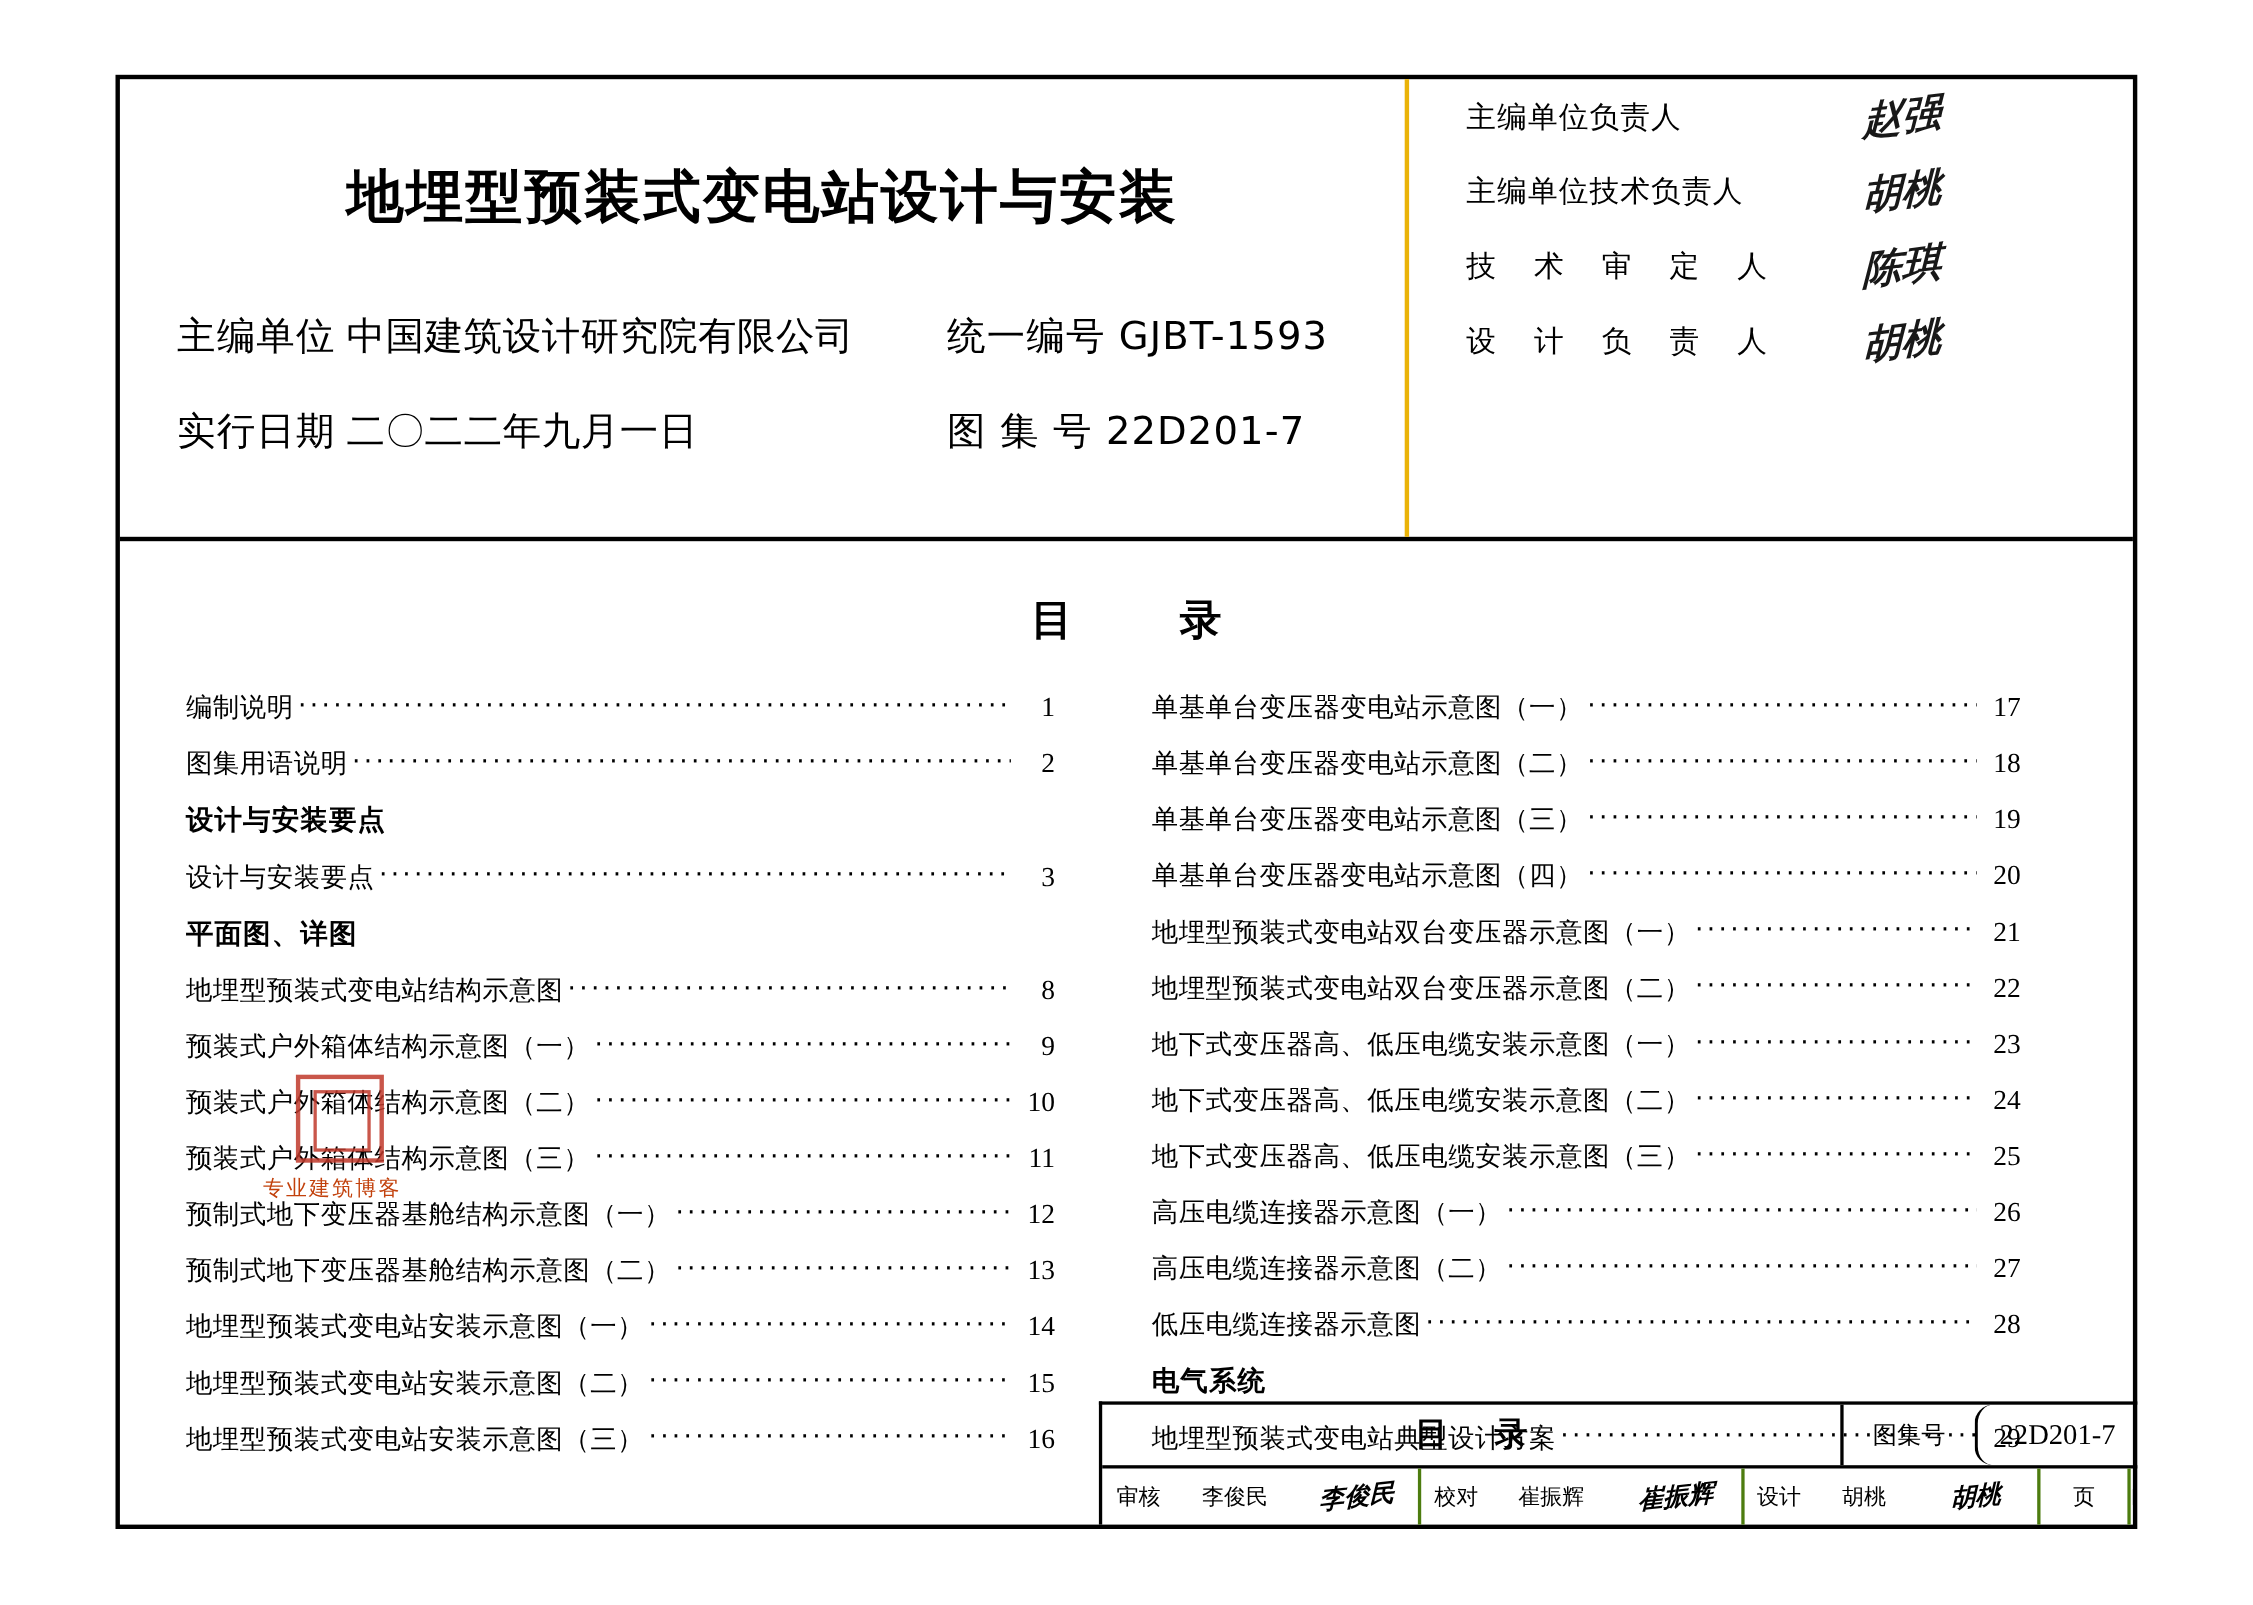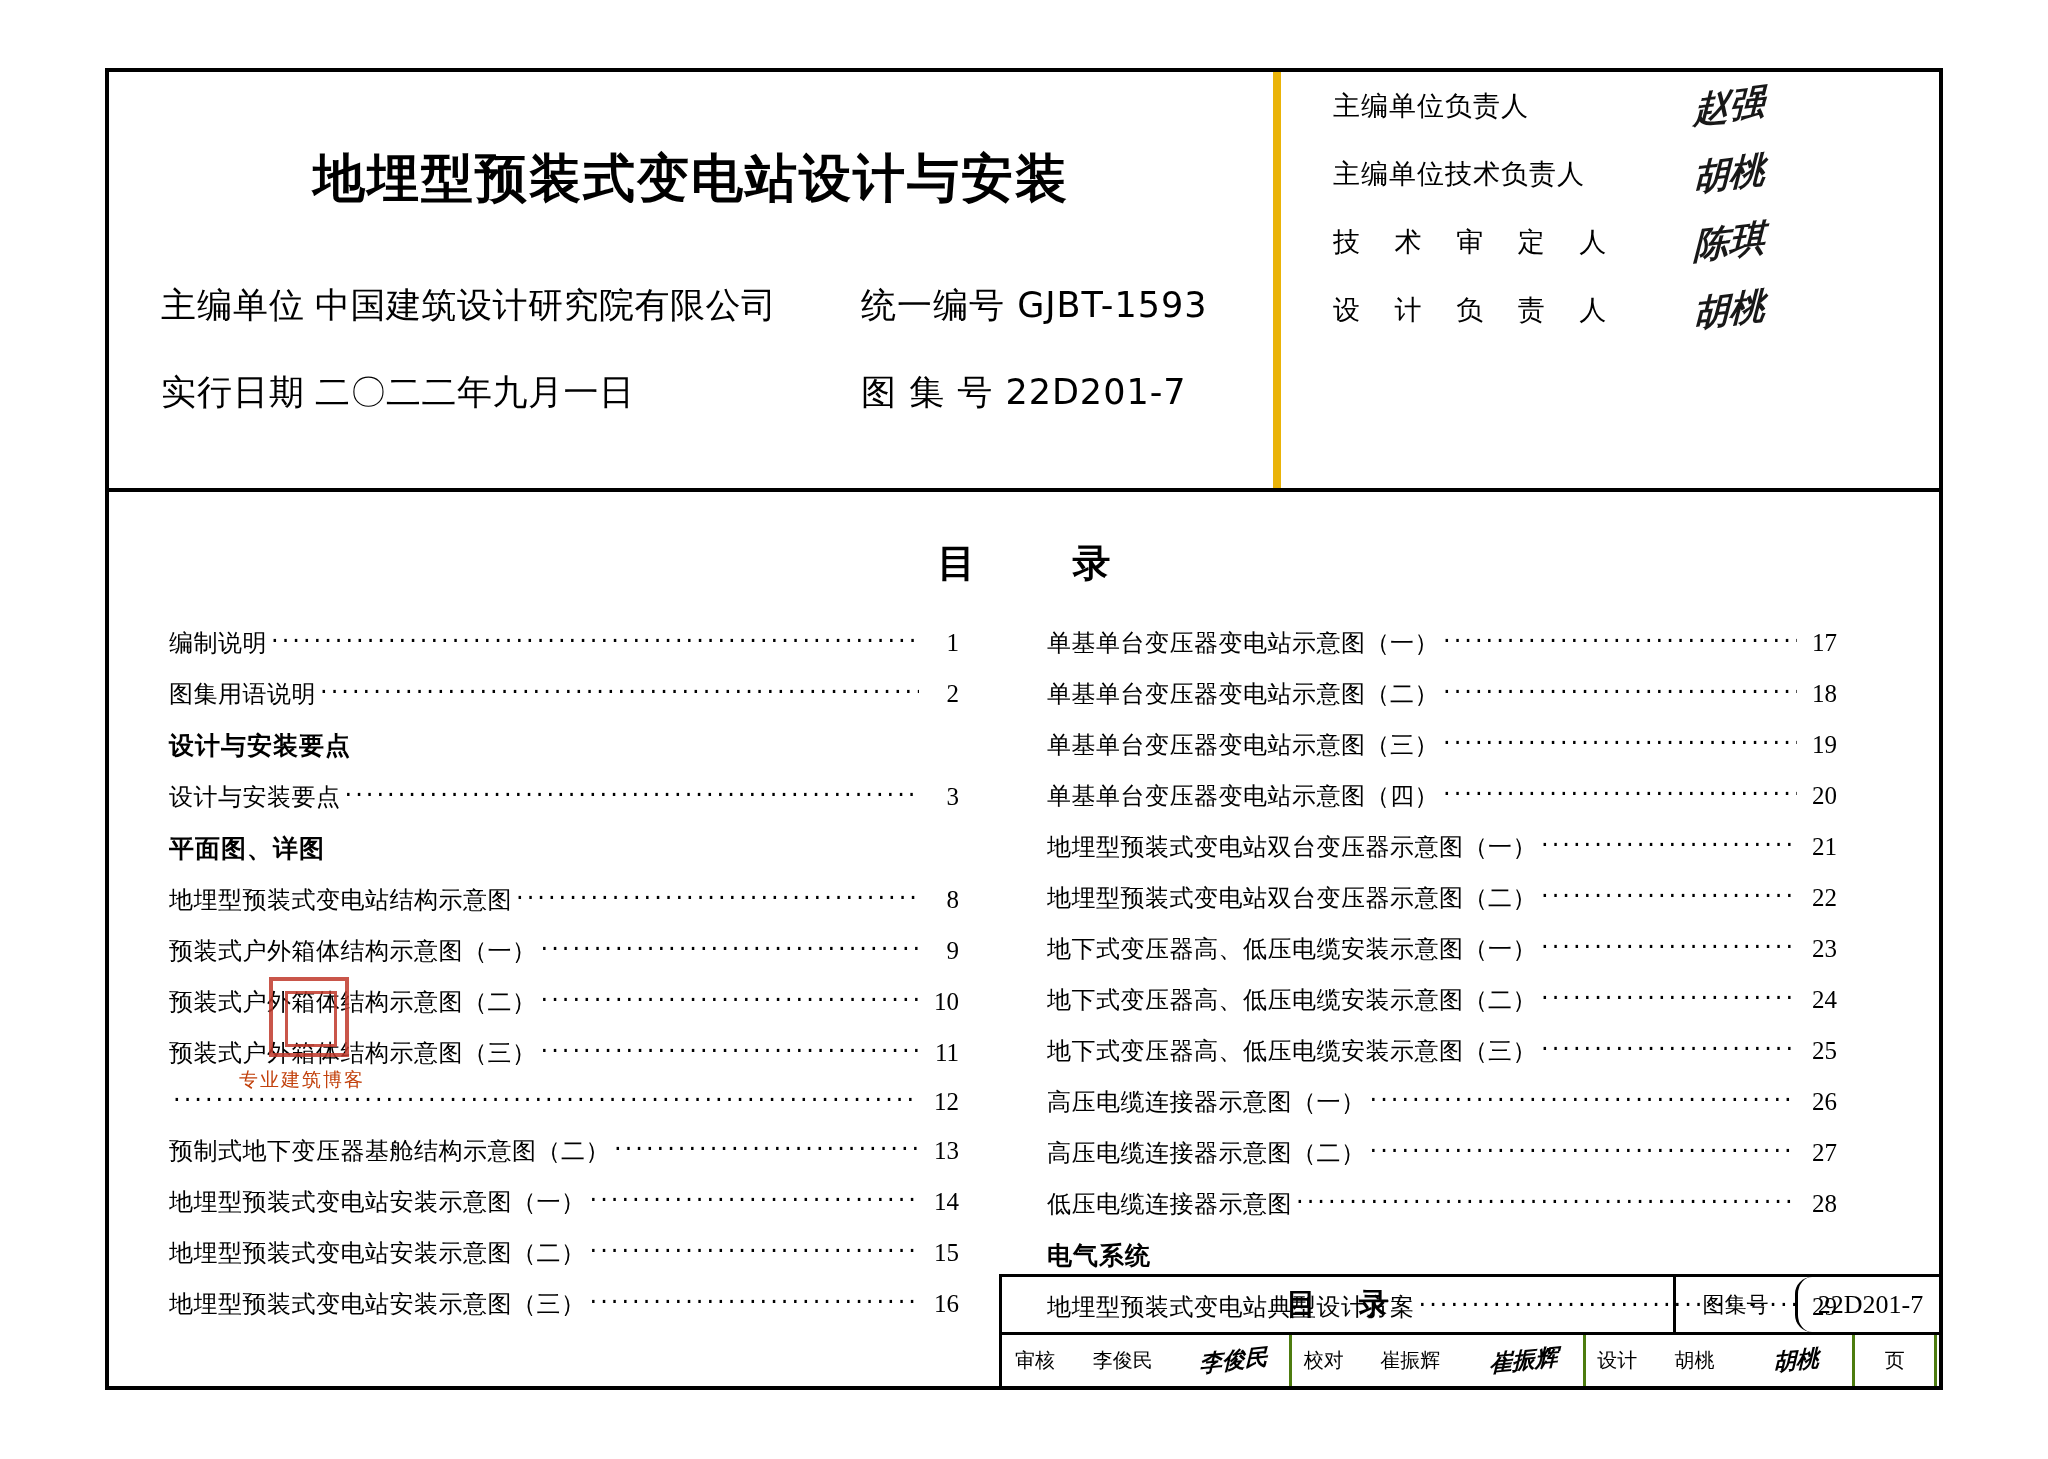--- a/index.html
+++ b/index.html
@@ -32,21 +32,21 @@
     height: 420px;
     border-bottom: 4px solid #000;
     box-sizing: border-box;
   }
   .header-left {
     position: absolute;
     left: 0; top: 0;
     width: 1172px;
     height: 100%;
     box-sizing: border-box;
-    border-right: 8px solid #eab308;
+    border-right: 4px solid #eab308;
   }
   .header-right {
     position: absolute;
     left: 1176px; top: 0;
     right: 0;
     height: 100%;
   }
 
   .doc-title {
     text-align: center;
@@ -352,20 +352,21 @@
           <span class="t">预装式户外箱体结构示意图（二）</span>
           <span class="dots">················································································</span>
           <span class="pg">10</span>
         </div>
         <div class="toc-entry">
           <span class="t">预装式户外箱体结构示意图（三）</span>
           <span class="dots">················································································</span>
           <span class="pg">11</span>
         </div>
         <div class="toc-entry">
+          <span class="t">预制式地下变压器基舱结构示意图（一）</span>
           <span class="dots">················································································</span>
           <span class="pg">12</span>
         </div>
         <div class="toc-entry">
           <span class="t">预制式地下变压器基舱结构示意图（二）</span>
           <span class="dots">················································································</span>
           <span class="pg">13</span>
         </div>
         <div class="toc-entry">
           <span class="t">地埋型预装式变电站安装示意图（一）</span>

